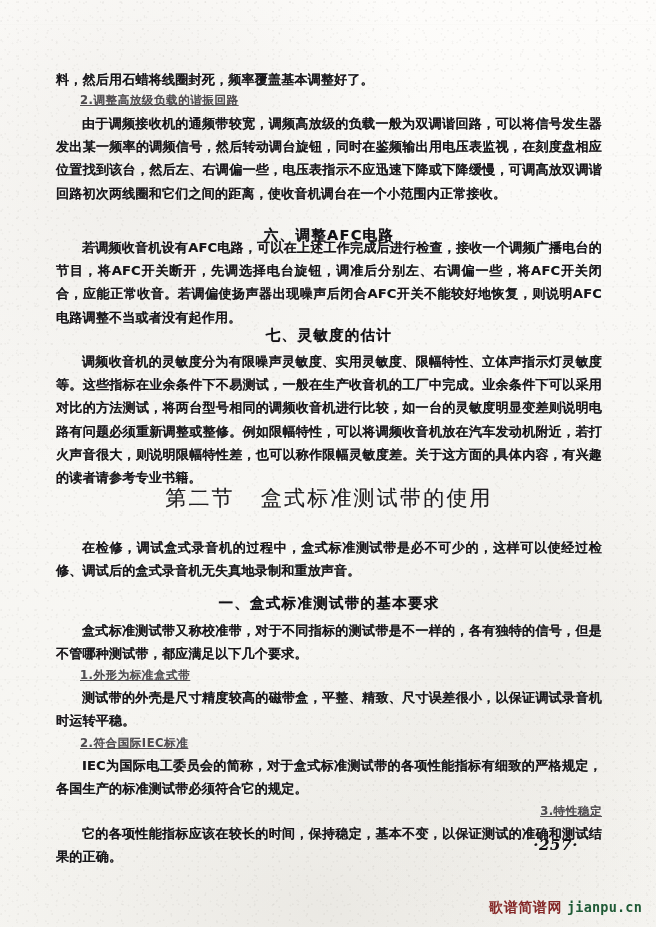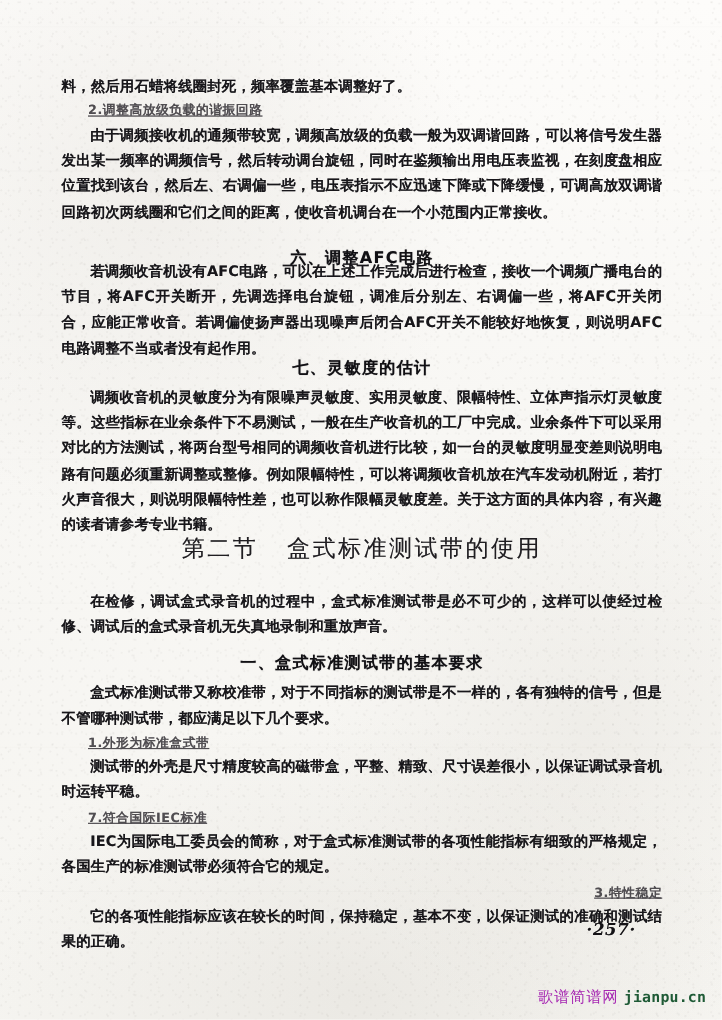--- a/index.html
+++ b/index.html
@@ -137,22 +137,22 @@
     position: absolute;
     right: 14px;
     top: 898px;
     font-size: 14px;
     line-height: 18px;
     white-space: nowrap;
     opacity: 0.95;
   }
   #watermark .wm-cn {
     font-family: "DejaVu Sans", sans-serif;
-    font-weight: 400;
-    color: #a21caf;
+    font-weight: 700;
+    color: #7f1d1d;
     letter-spacing: 0.6px;
     margin-left: 44px;
   }
   #watermark .wm-url {
     font-family: "DejaVu Sans Mono", monospace;
     font-weight: 700;
     font-size: 13.5px;
     color: #14532d;
     letter-spacing: 0.2px;
     margin-left: 5px;
@@ -225,21 +225,21 @@
 
   <div class="block" style="top:665px;">
     <p class="subnum">1.外形为标准盒式带</p>
   </div>
 
   <div class="block" style="top:686px;">
     <p class="para indent">测试带的外壳是尺寸精度较高的磁带盒，平整、精致、尺寸误差很小，以保证调试录音机时运转平稳。</p>
   </div>
 
   <div class="block" style="top:733px;">
-    <p class="subnum">7.符合国际IEC标准</p>
+    <p class="subnum">2.符合国际IEC标准</p>
   </div>
 
   <div class="block" style="top:754px;">
     <p class="para indent">IEC为国际电工委员会的简称，对于盒式标准测试带的各项性能指标有细致的严格规定，各国生产的标准测试带必须符合它的规定。</p>
   </div>
 
   <div class="block" style="top:801px;text-align:right;">
     <p class="subnum">3.特性稳定</p>
   </div>
 

